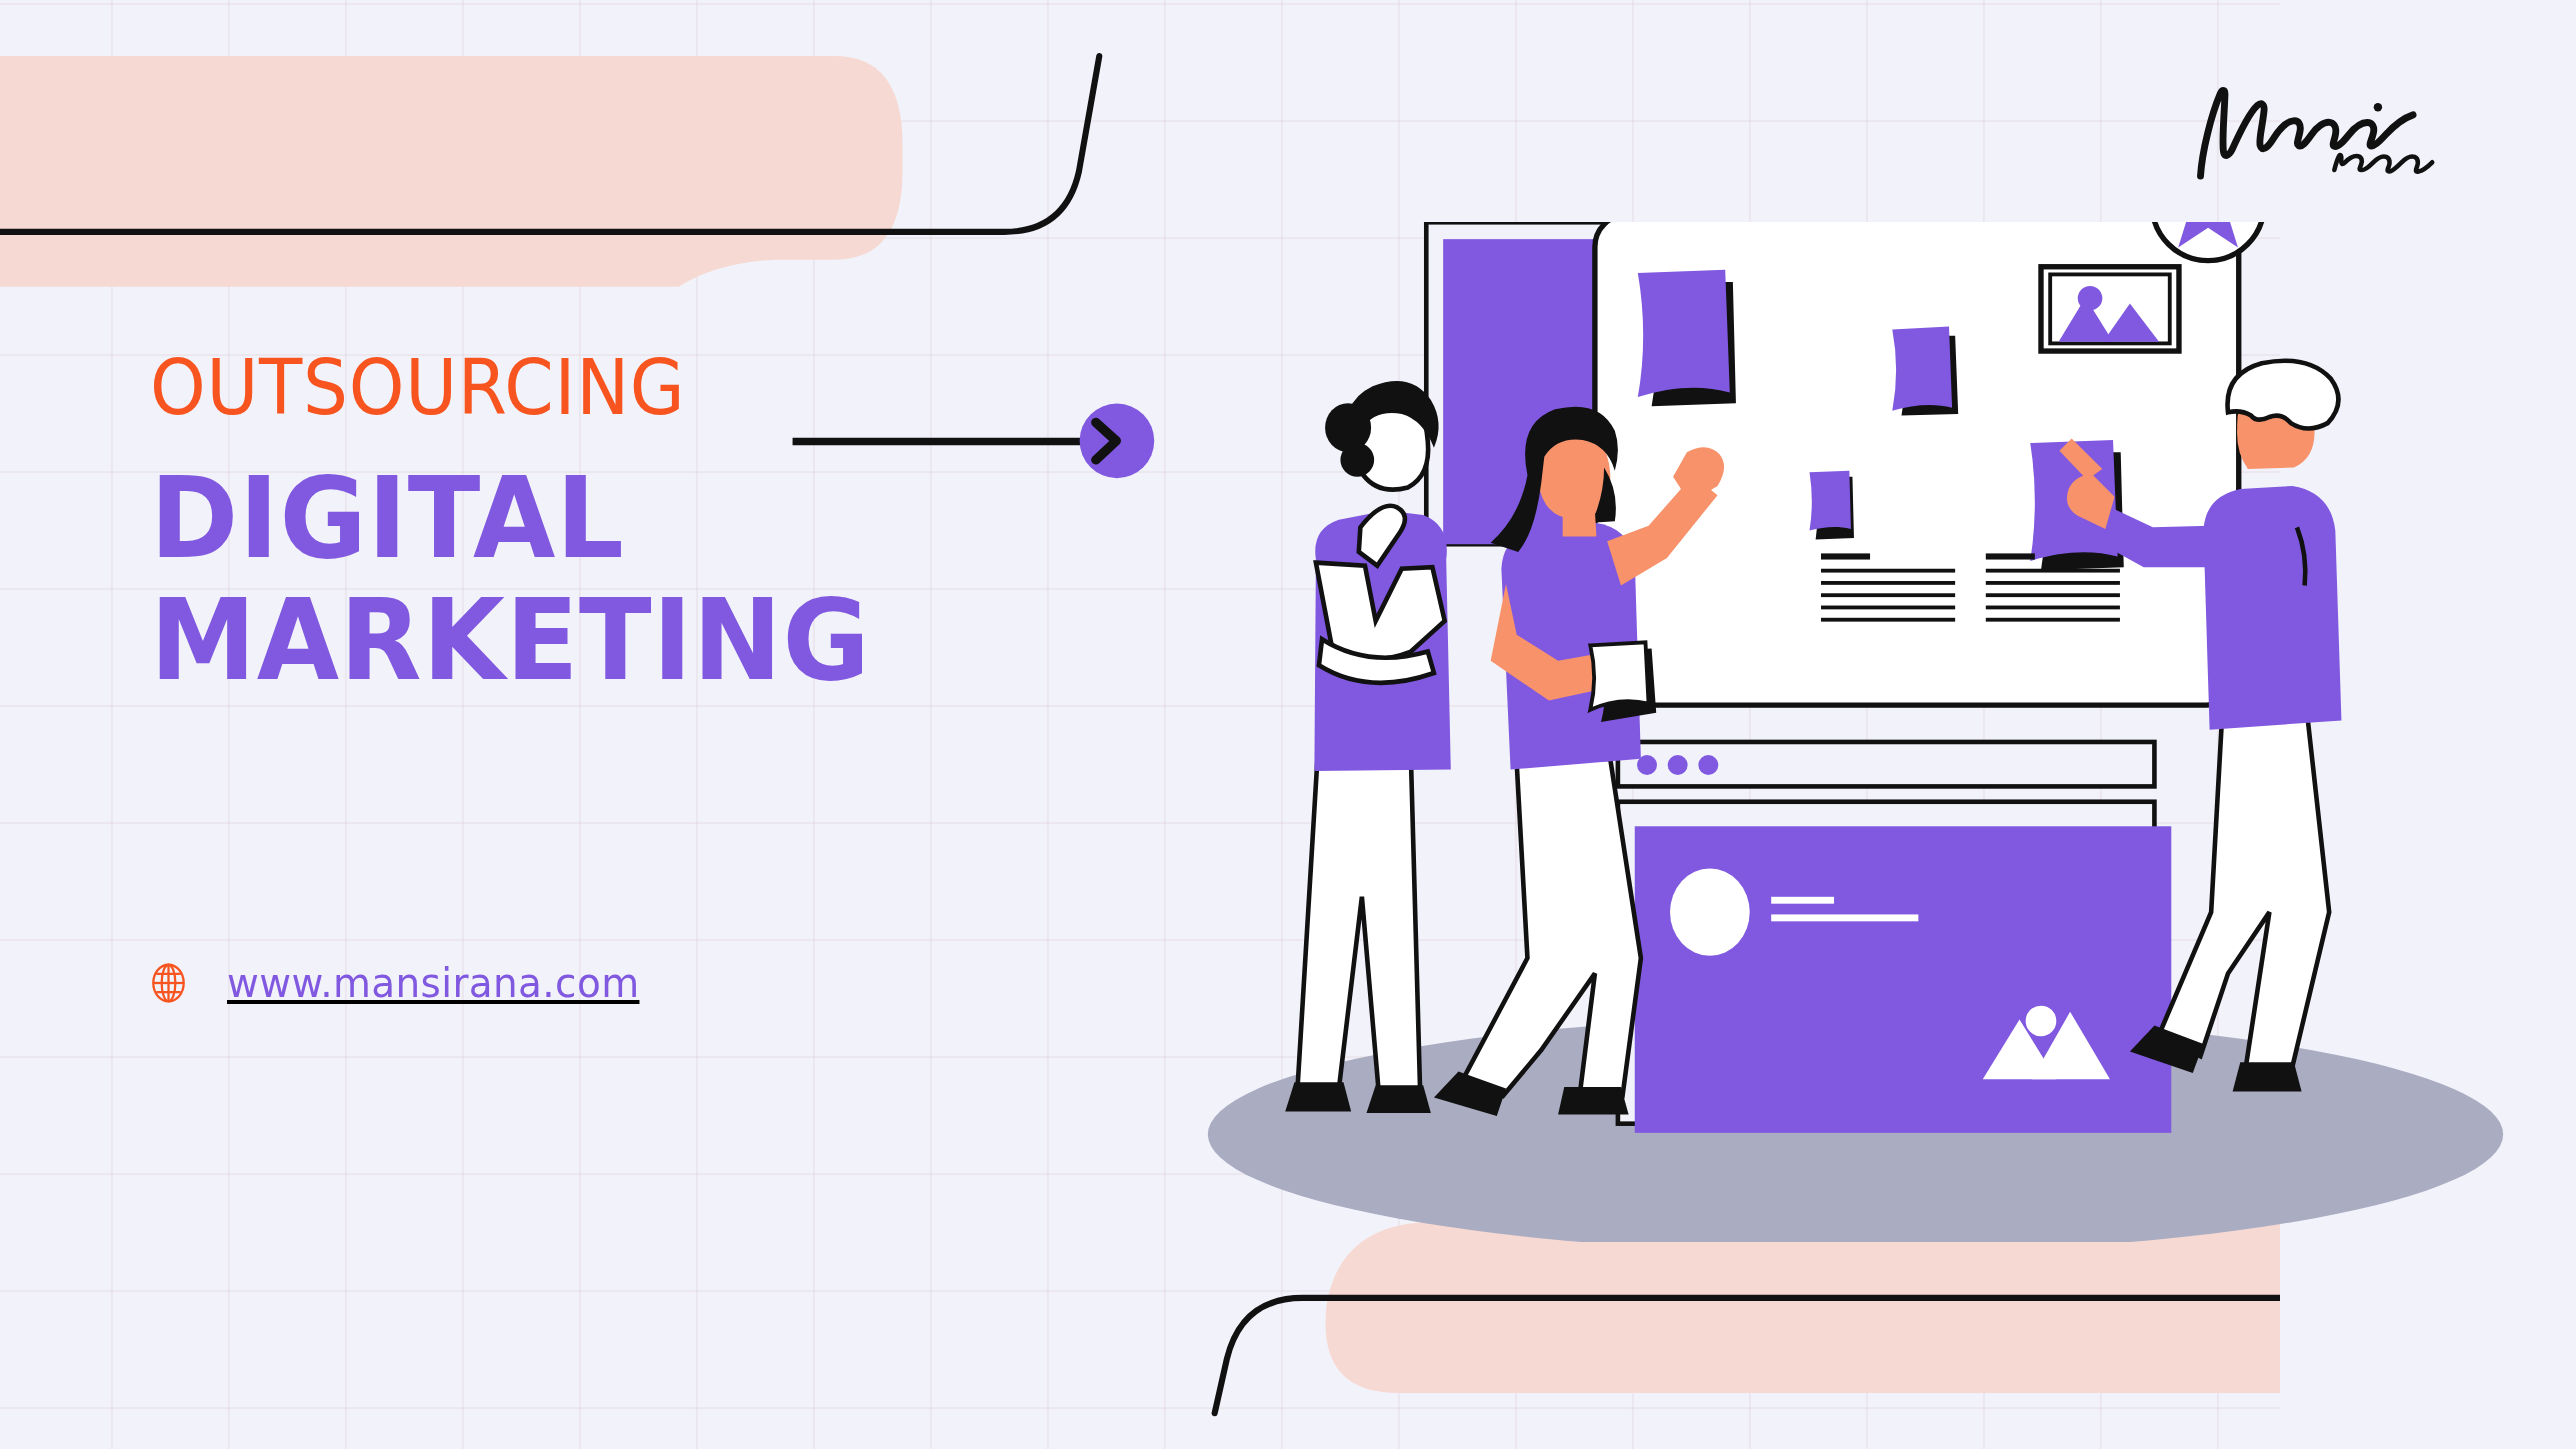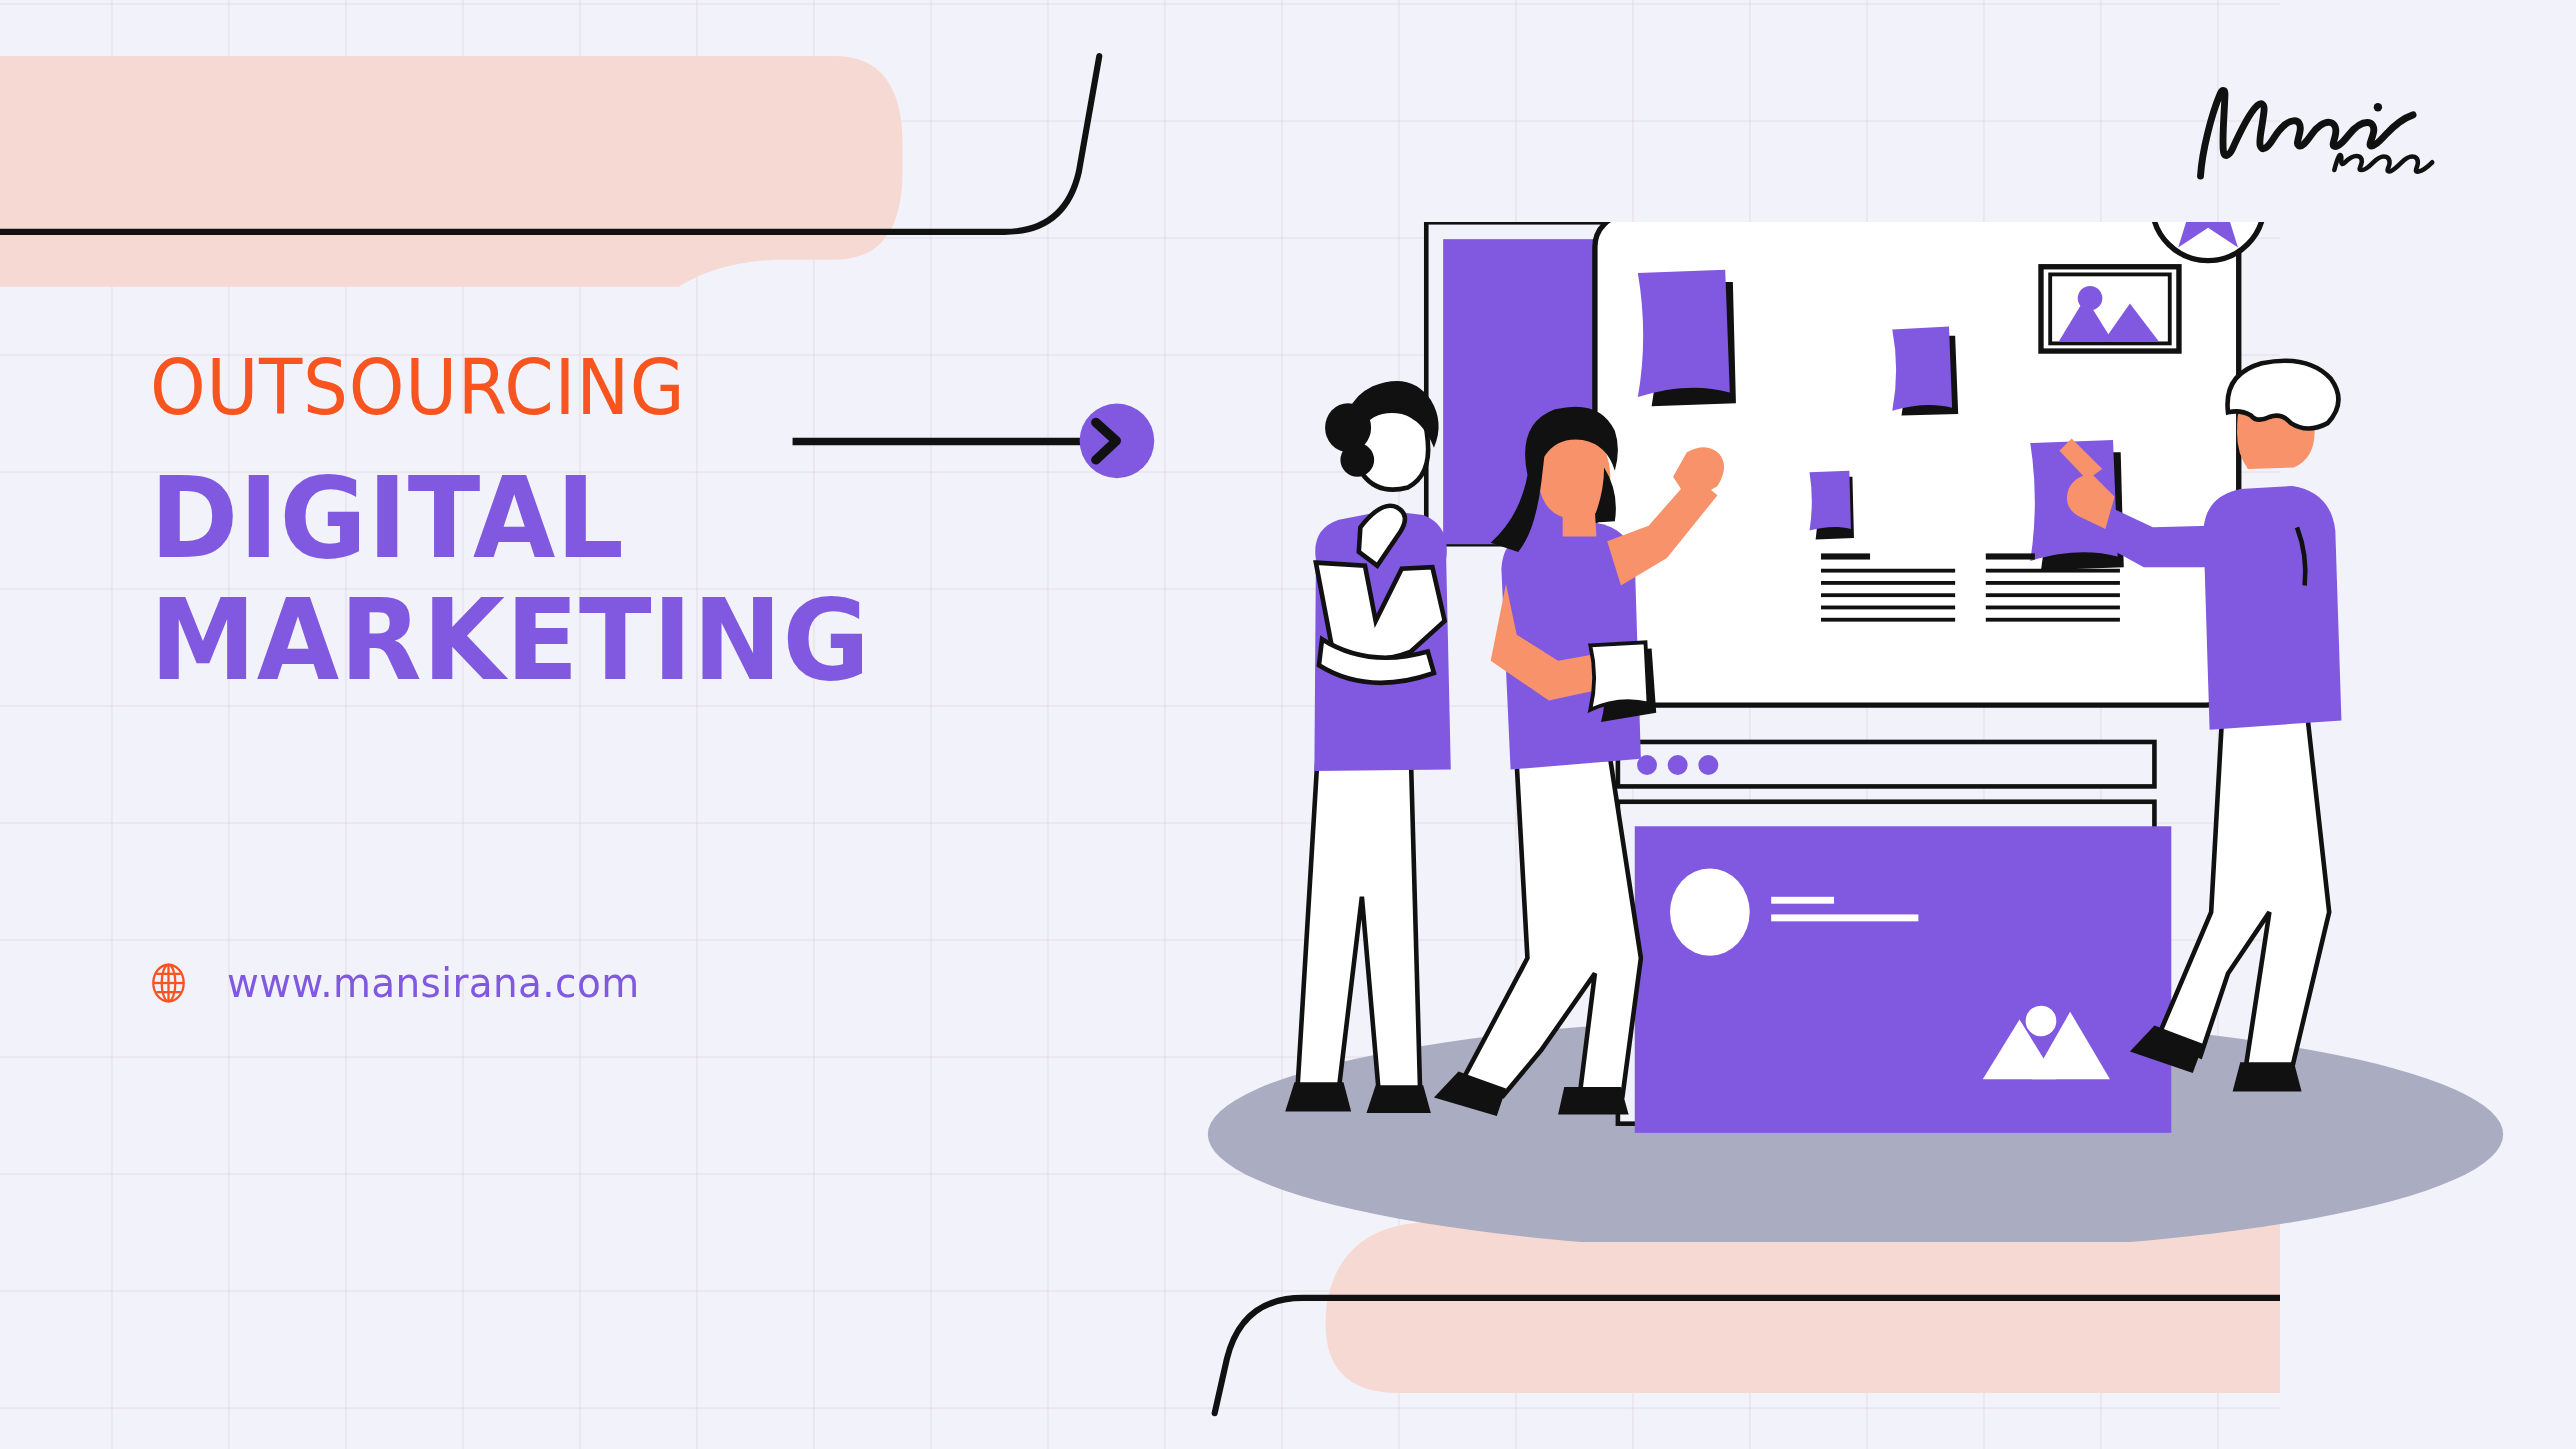--- a/index.html
+++ b/index.html
@@ -32,21 +32,21 @@
   }
   .headline {
     font-size:112px; line-height:1.09; font-weight:700; letter-spacing:0.8px;
     color:#8059E0; margin-top:31px;
     font-family:"DejaVu Sans", sans-serif;
     transform:scaleX(.95); transform-origin:left center;
   }
   .headline .l2 { display:block; }
 
   
-  .contacts { position:absolute; left:146px; top:949px; }
+  .contacts { position:absolute; left:146px; top:949px;text-decoration:underline; }
   .crow { display:flex; align-items:center; height:67px; }
   .cicon { width:44px; display:flex; align-items:center; justify-content:center; }
   .ctext {
     margin-left:37px; font-size:41px; color:#8059E0; letter-spacing:0.4px;
     font-family:"DejaVu Sans", sans-serif; transform:scaleX(.95);
     transform-origin:left center; white-space:nowrap;
   }
 </style>
 </head>
 <body>

